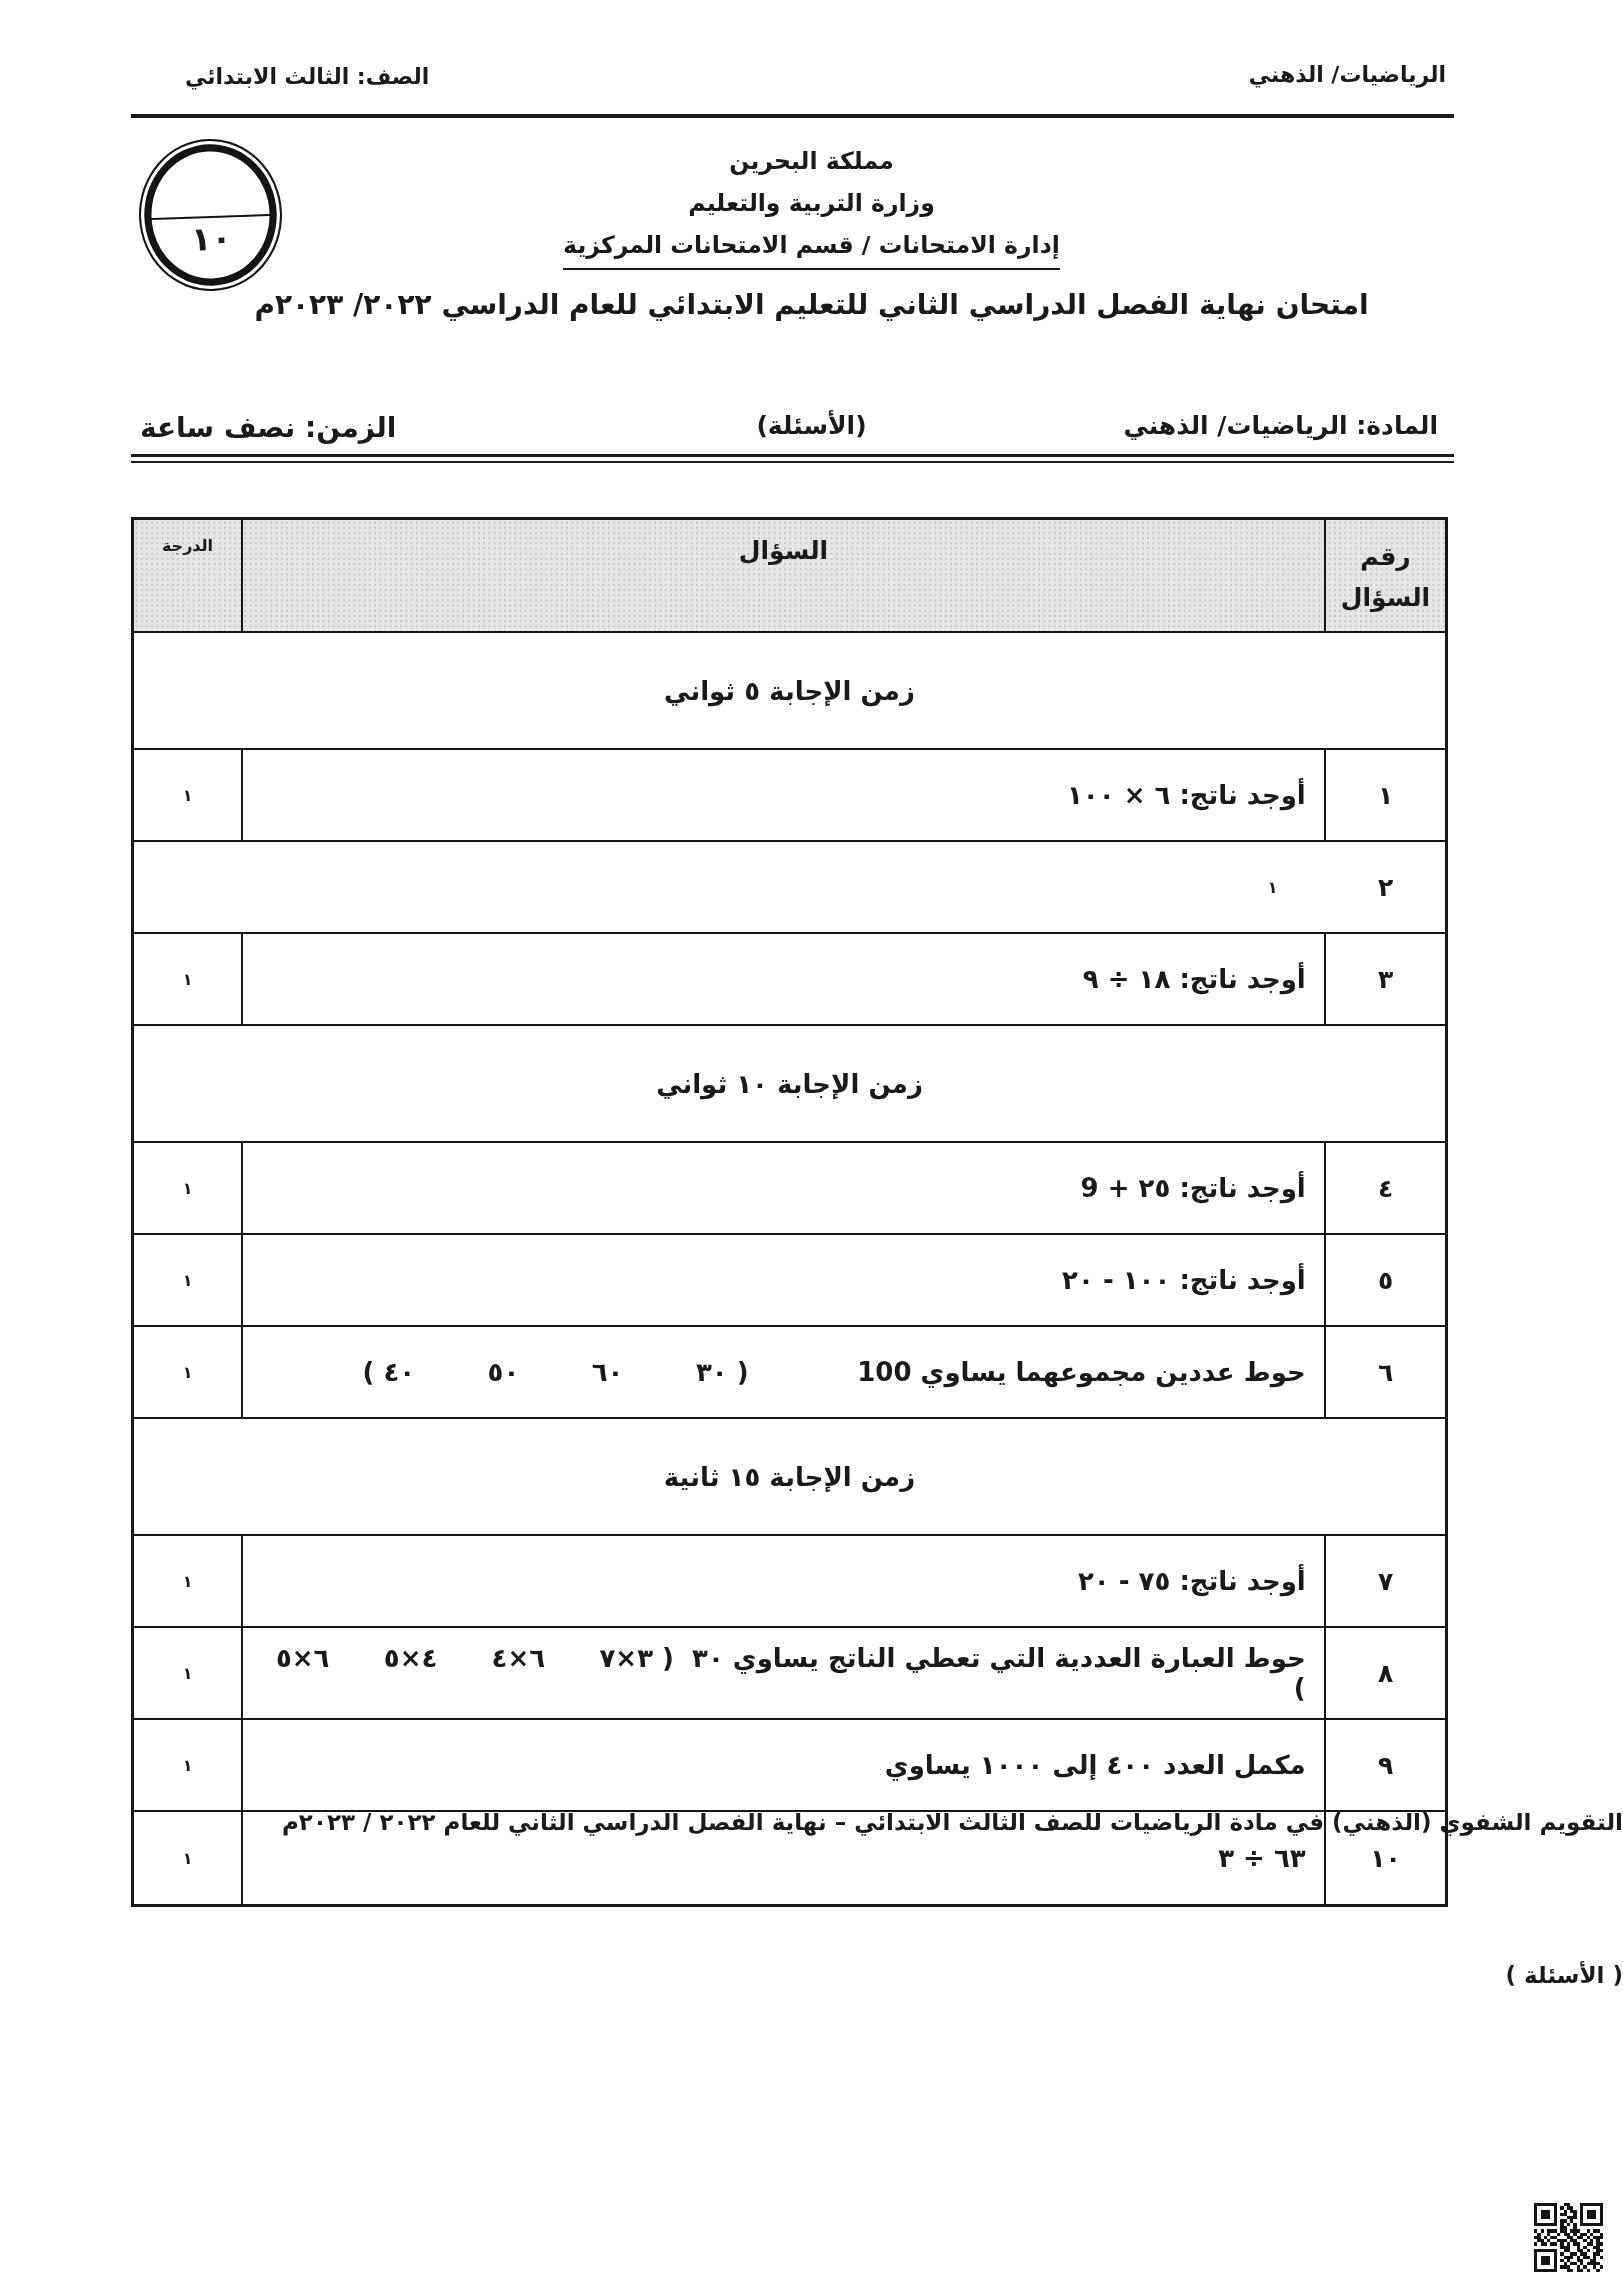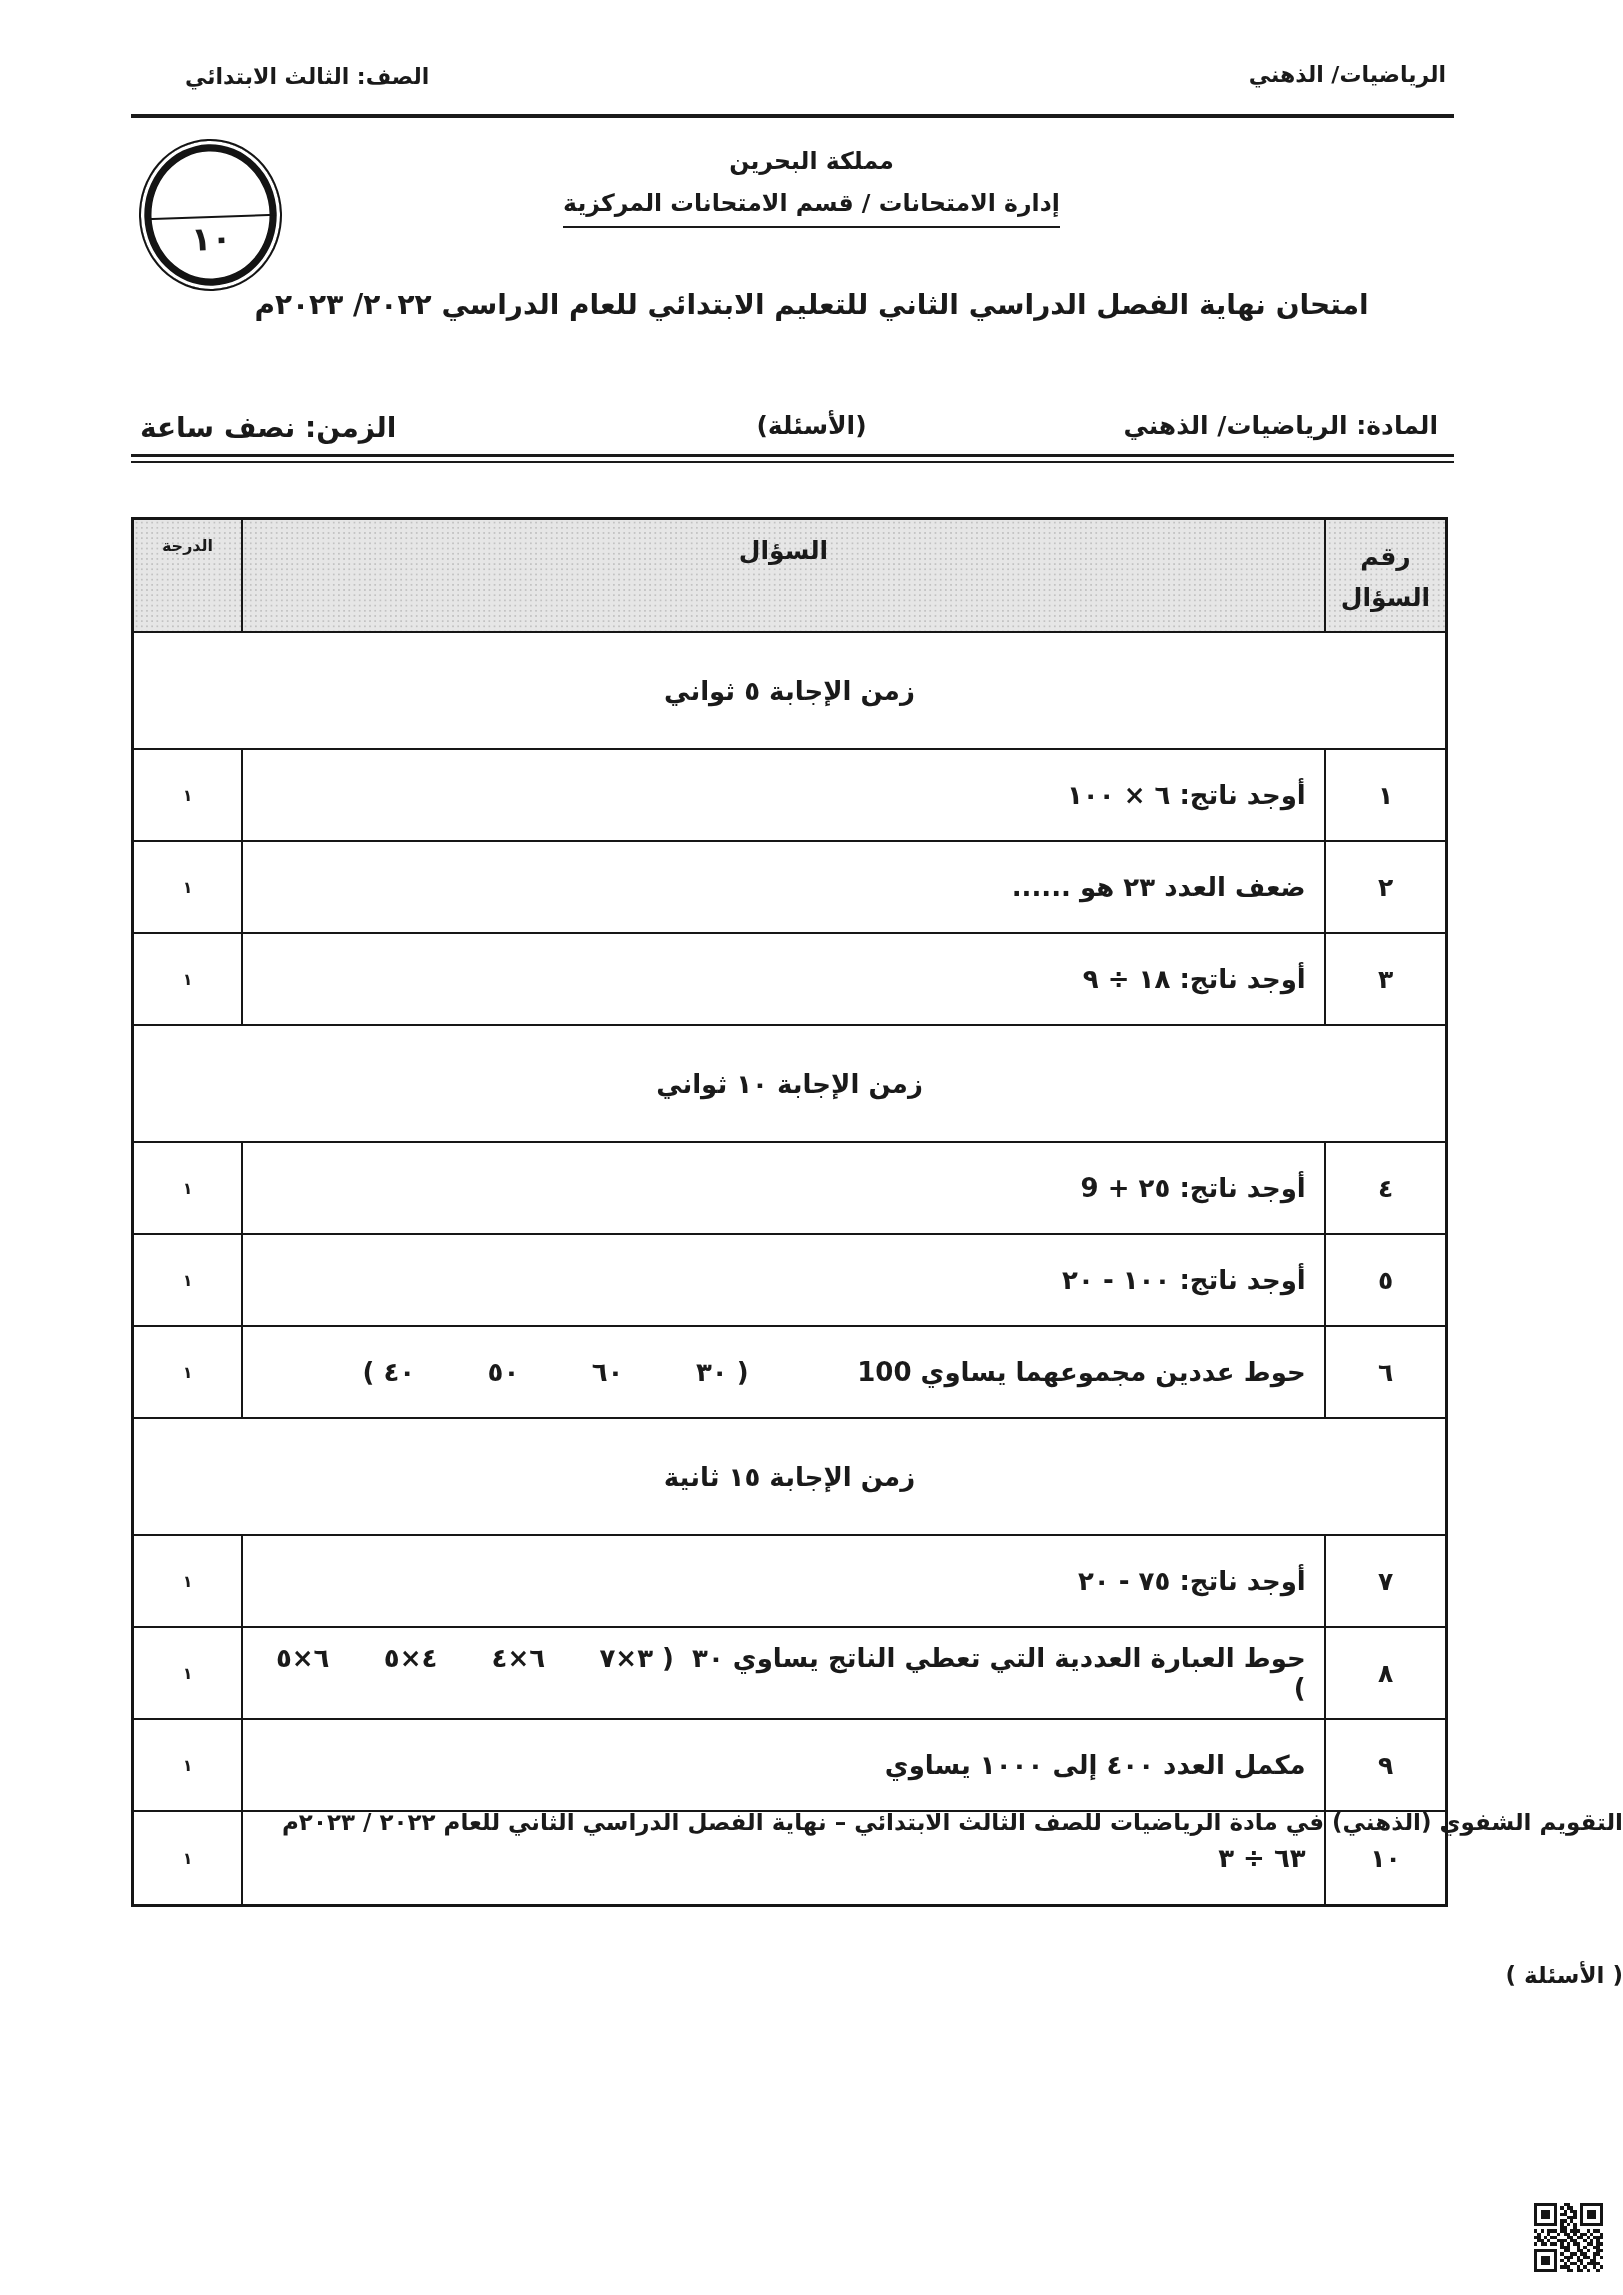--- a/index.html
+++ b/index.html
@@ -74,20 +74,21 @@
   <div class="strip-left">الصف: الثالث الابتدائي</div>
   <div class="strip-rule"></div>
 
   <div class="badge">
     <div class="badge-line"></div>
     <div class="badge-num">١٠</div>
   </div>
 
   <div class="ministry">
     <div>مملكة البحرين</div>
+    <div>وزارة التربية والتعليم</div>
     <div><span class="u">إدارة الامتحانات / قسم الامتحانات المركزية</span></div>
   </div>
 
   <div class="title">امتحان نهاية الفصل الدراسي الثاني للتعليم الابتدائي للعام الدراسي ٢٠٢٢/ ٢٠٢٣م</div>
 
   <div class="info-subject">المادة: الرياضيات/ الذهني</div>
   <div class="info-center">(الأسئلة)</div>
   <div class="info-time">الزمن: نصف ساعة</div>
   <div class="double-rule"></div>
 
@@ -106,23 +107,20 @@
     <div class="row q">
       <div class="c-num">١</div>
       <div class="c-q">
           <span class="qtext">أوجد ناتج: ٦ × ١٠٠</span>
         </div>
       <div class="c-score">١</div>
     </div>
 
     <div class="row q">
       <div class="c-num">٢</div>
-      <div class="c-q">
-          <span class="qtext">ضعف العدد ٢٣ هو ......</span>
-        </div>
       <div class="c-score">١</div>
     </div>
 
     <div class="row q">
       <div class="c-num">٣</div>
       <div class="c-q">
           <span class="qtext">أوجد ناتج: ١٨ ÷ ٩</span>
         </div>
       <div class="c-score">١</div>
     </div>

